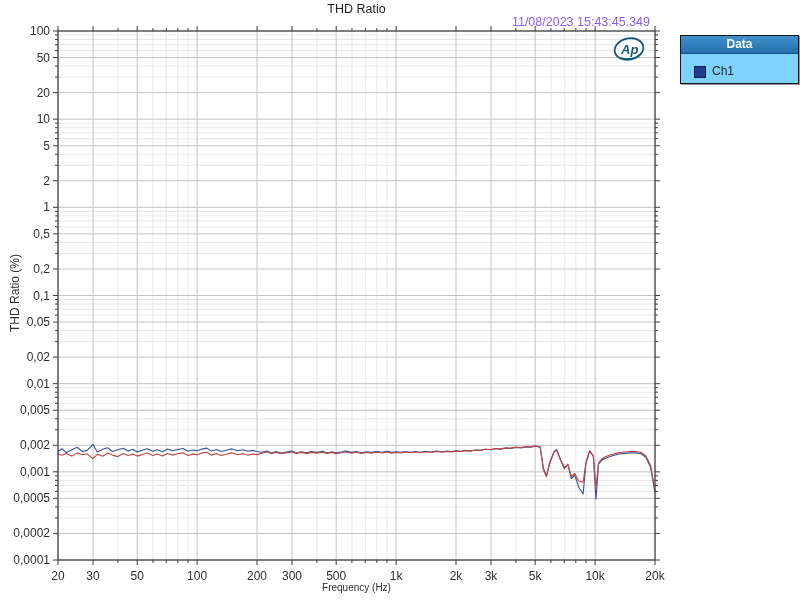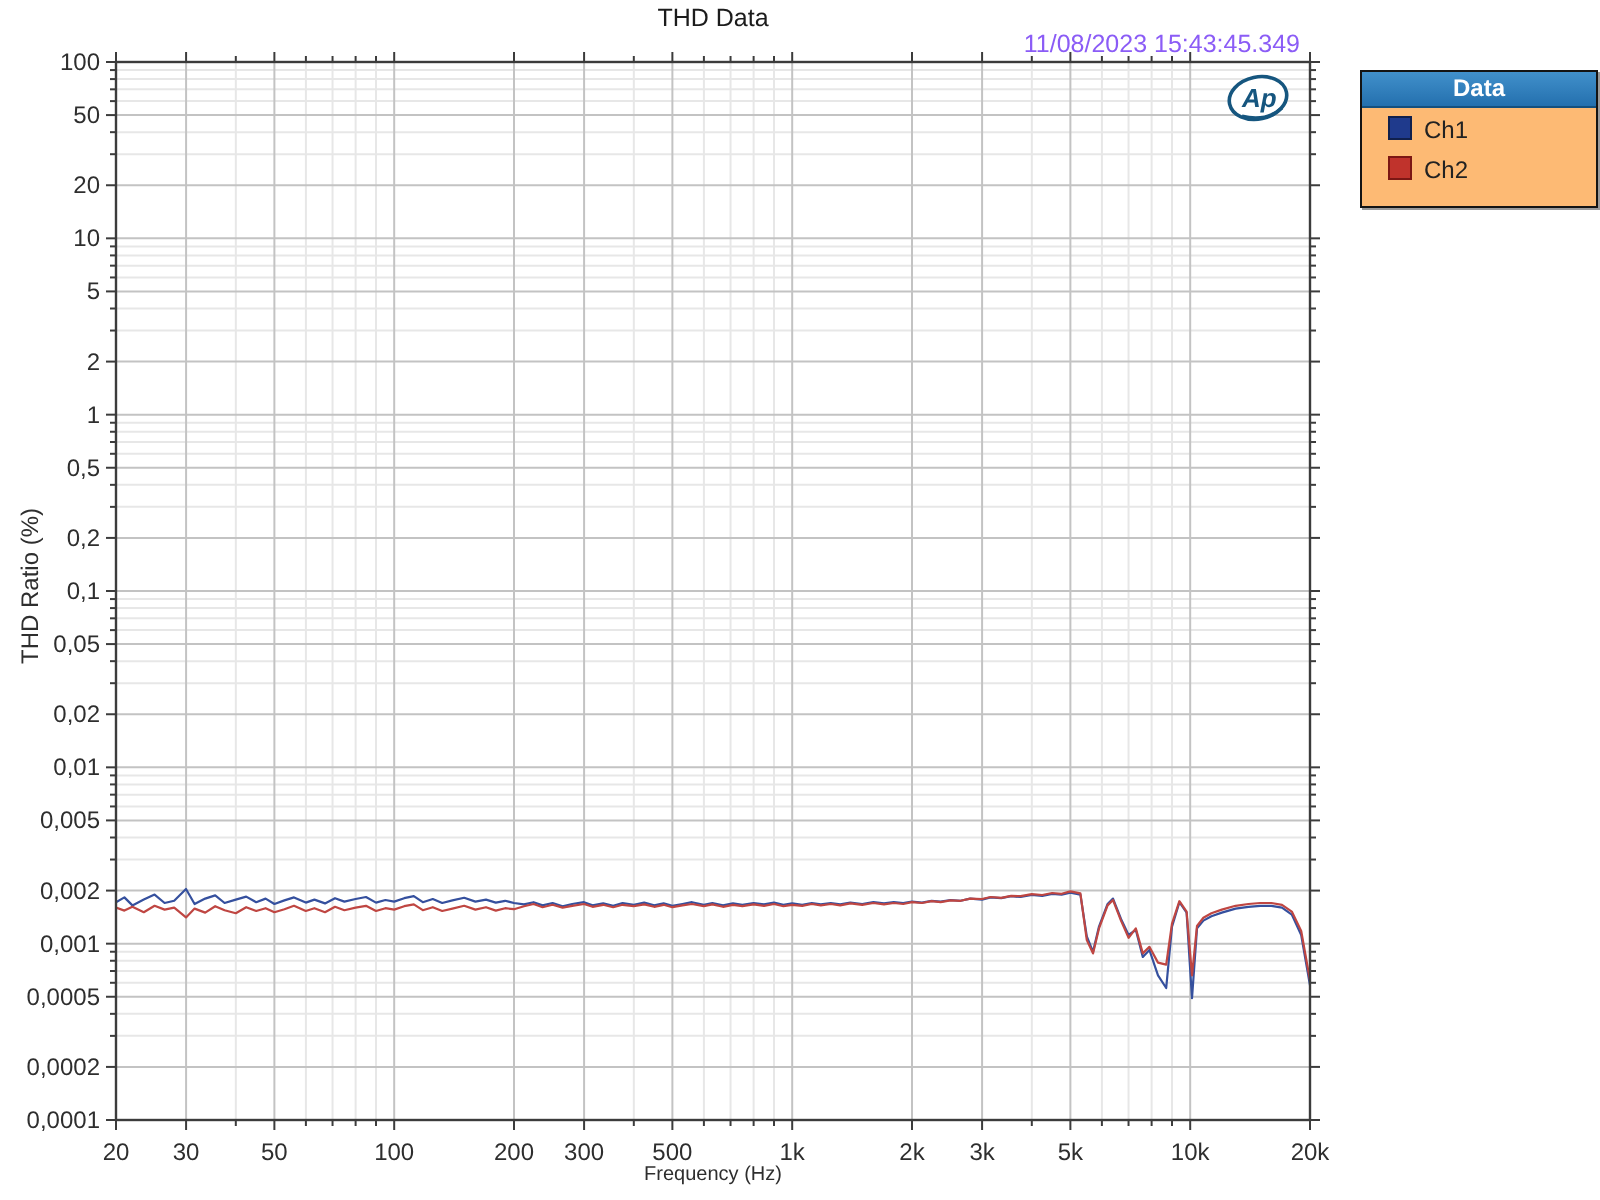--- a/index.html
+++ b/index.html
@@ -8,38 +8,38 @@
   #chart-svg{position:absolute;left:0;top:0;}
   .chart-title{position:absolute;left:58px;top:2px;width:597px;text-align:center;
        font-size:12.5px;color:#1c1c1c;}
   .timestamp{position:absolute;left:58px;top:15px;width:592px;text-align:right;
        font-size:12.5px;color:#8b5cf6;}
   .xaxis-title{position:absolute;left:58px;top:582px;width:597px;text-align:center;
        font-size:10px;color:#2e2e2e;}
   .yaxis-title{position:absolute;left:8px;top:293px;white-space:nowrap;
        transform:rotate(-90deg) translateX(-50%);transform-origin:0 0;
        font-size:12px;color:#2e2e2e;}
-  .legend{position:absolute;left:680px;top:35px;width:117px;background:#fdba74;
+  .legend{position:absolute;left:680px;top:35px;width:117px;background:#7dd3fc;
        border:1px solid #141414;box-shadow:1px 1px 0 #9a9a9a;}
   .legend-header{height:17px;line-height:17px;text-align:center;color:#ffffff;
        font-size:12px;font-weight:bold;
        background:linear-gradient(#4190cb,#2470ae);border-bottom:1px solid #14507e;}
   .legend-items{padding:4px 0 5px 0;}
-  .legend-item{display:flex;align-items:flex-start;height:20px;padding-left:13px;}
+  .legend-item{display:flex;align-items:flex-end;height:20px;padding-left:13px;}
   .legend-swatch{width:12px;height:12px;margin-right:6px;border:1px solid #10204d;
        box-sizing:border-box;}
   .legend-item:nth-child(2) .legend-swatch{border-color:#7c1714;}
   .legend-label{font-size:12px;color:#222222;}
 </style>
 </head>
 <body>
 
 <div id="app">
 
-  <div class="chart-title">THD Data</div>
+  <div class="chart-title">THD Ratio</div>
   <div class="timestamp">11/08/2023 15:43:45.349</div>
 
   <svg id="chart-svg" width="800" height="600">
     <g id="grid-layer">
         <line x1="117.90496913713227" y1="31" x2="117.90496913713227" y2="560" stroke="#e7e7e7" stroke-width="1"></line>
         <line x1="152.94712968921283" y1="31" x2="152.94712968921283" y2="560" stroke="#e7e7e7" stroke-width="1"></line>
         <line x1="166.26954082570487" y1="31" x2="166.26954082570487" y2="560" stroke="#e7e7e7" stroke-width="1"></line>
         <line x1="177.80993827426448" y1="31" x2="177.80993827426448" y2="560" stroke="#e7e7e7" stroke-width="1"></line>
         <line x1="187.98929024129336" y1="31" x2="187.98929024129336" y2="560" stroke="#e7e7e7" stroke-width="1"></line>
         <line x1="316.9049691371323" y1="31" x2="316.9049691371323" y2="560" stroke="#e7e7e7" stroke-width="1"></line>
@@ -343,20 +343,16 @@
   <div class="xaxis-title">Frequency (Hz)</div>
   <div class="yaxis-title">THD Ratio (%)</div>
 
   <div class="legend">
     <div class="legend-header">Data</div>
     <div class="legend-items">
       <div class="legend-item">
         <span class="legend-swatch" style="background-color: rgb(31, 58, 140);"></span>
         <span class="legend-label">Ch1</span>
       </div>
-      <div class="legend-item">
-        <span class="legend-swatch" style="background-color: rgb(192, 51, 44);"></span>
-        <span class="legend-label">Ch2</span>
-      </div>
     </div>
   </div>
 
 </div>
 
 </body></html>

